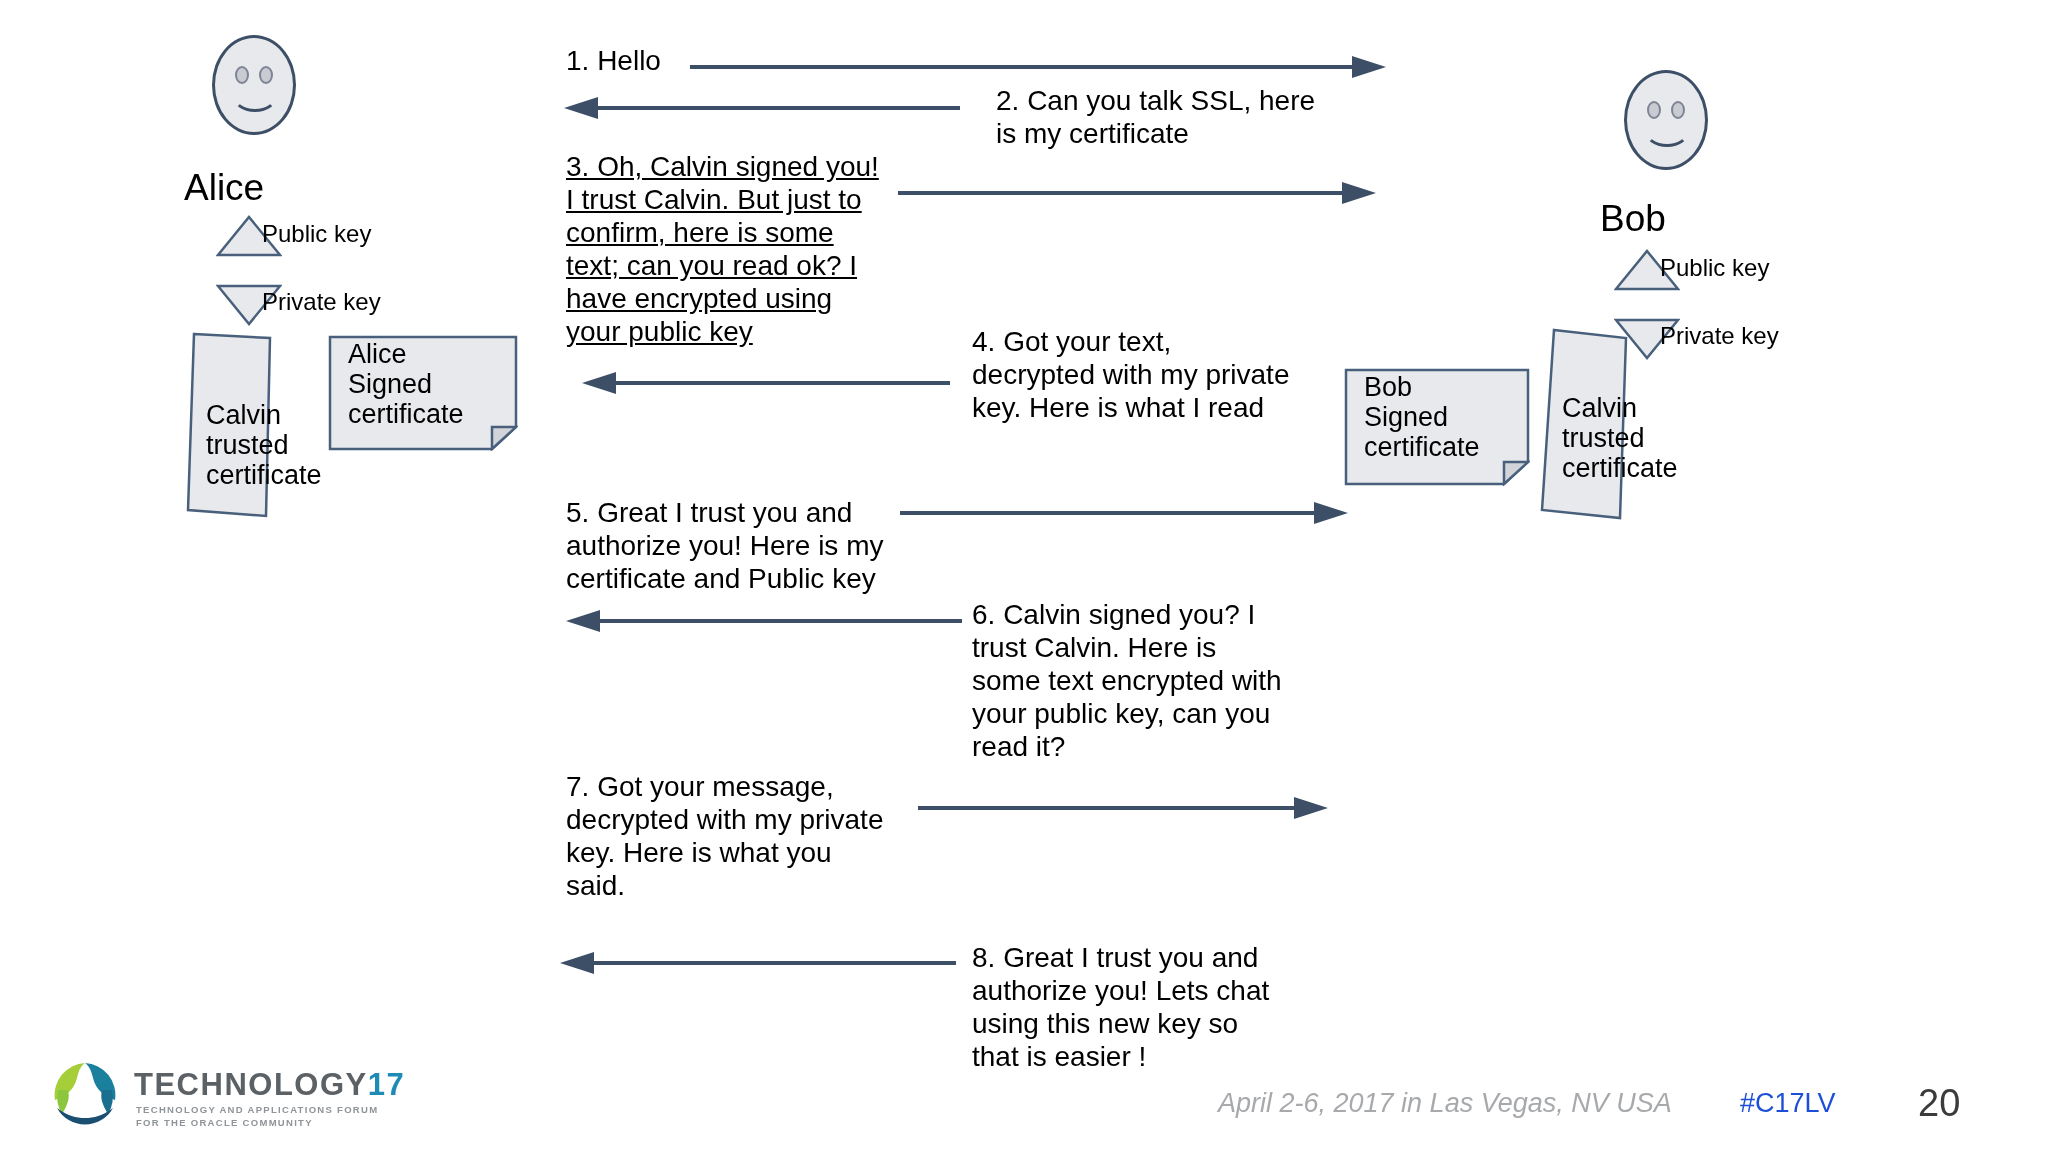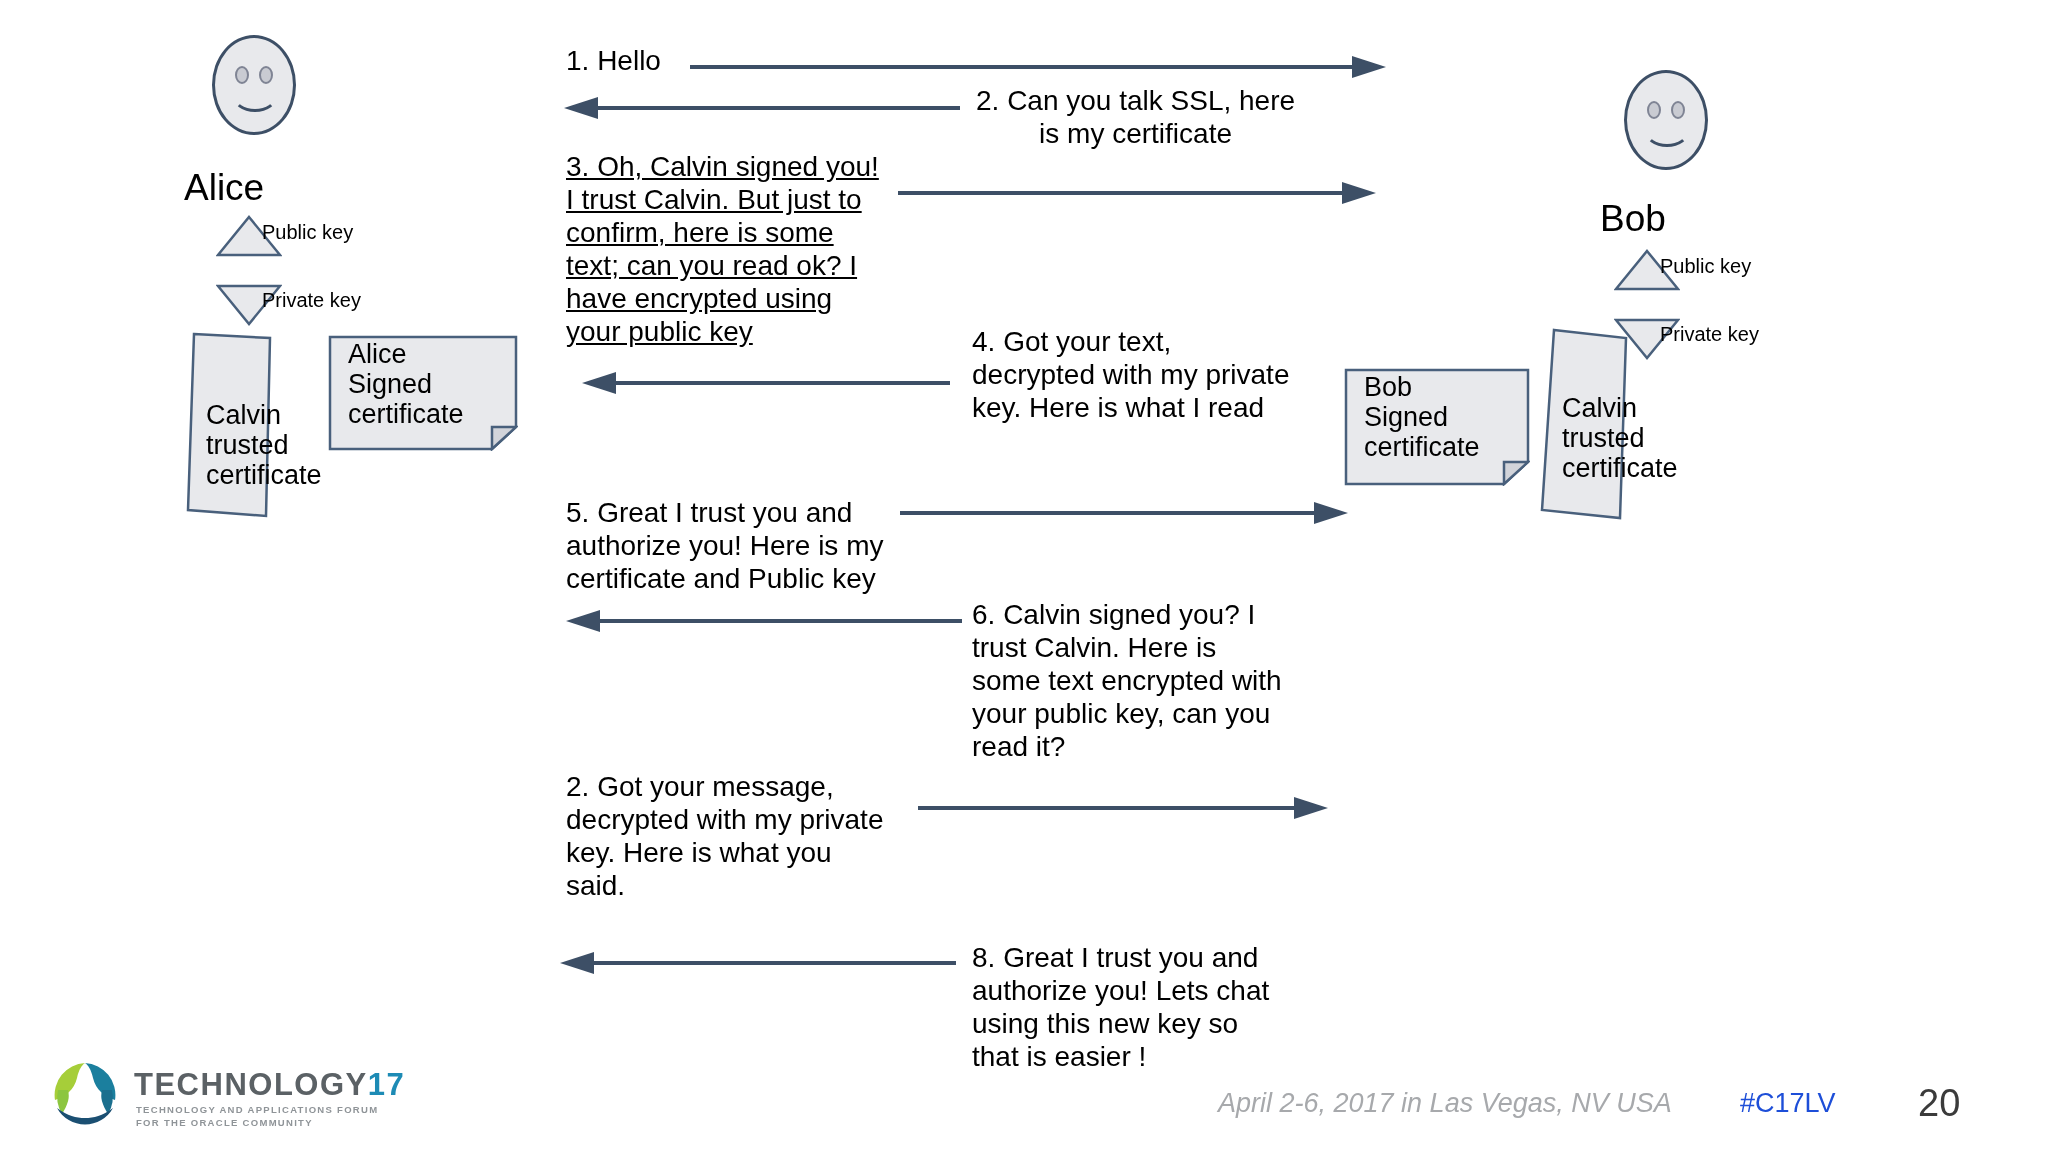--- a/index.html
+++ b/index.html
@@ -49,21 +49,21 @@
   .party-name {
     position: absolute;
     font-size: 37px;
     line-height: 1;
     color: #000;
     white-space: nowrap;
   }
   .tri-wrap { position: absolute; }
   .key-label {
     position: absolute;
-    font-size: 20px;
+    font-size: 24px;
     line-height: 1;
     white-space: nowrap;
     color: #000;
   }
 
   
   .cert-slant { position: absolute; }
   .cert-slant svg { display: block; }
   .cert-text {
     position: absolute;
@@ -271,21 +271,21 @@
 
   <div class="arrow" style="left:556px; top:950px;">
     <svg width="400" height="26" viewBox="0 0 400 26">
       <line x1="38" y1="13" x2="400" y2="13" stroke="#3d4f66" stroke-width="4"></line>
       <polygon points="38,2 4,13 38,24" fill="#3d4f66"></polygon>
     </svg>
   </div>
 
   <div class="msg" style="left:566px; top:44px;">1. Hello</div>
 
-  <div class="msg" style="left:976px; top:84px;text-align:center;">2. Can you talk SSL, here
+  <div class="msg" style="left:996px; top:84px;">2. Can you talk SSL, here
 is my certificate</div>
 
   <div class="msg" style="left:566px; top:150px;text-decoration:underline;">3. Oh, Calvin signed you!
 I trust Calvin. But just to
 confirm, here is some
 text; can you read ok? I
 have encrypted using
 your public key</div>
 
   <div class="msg" style="left:972px; top:325px;">4. Got your text,
@@ -295,21 +295,21 @@
   <div class="msg" style="left:566px; top:496px;">5. Great I trust you and
 authorize you! Here is my
 certificate and Public key</div>
 
   <div class="msg" style="left:972px; top:598px;">6. Calvin signed you? I
 trust Calvin. Here is
 some text encrypted with
 your public key, can you
 read it?</div>
 
-  <div class="msg" style="left:566px; top:770px;">2. Got your message,
+  <div class="msg" style="left:566px; top:770px;">7. Got your message,
 decrypted with my private
 key. Here is what you
 said.</div>
 
   <div class="msg" style="left:972px; top:941px;">8. Great I trust you and
 authorize you! Lets chat
 using this new key so
 that is easier !</div>
 
   <div class="footer-logo">

